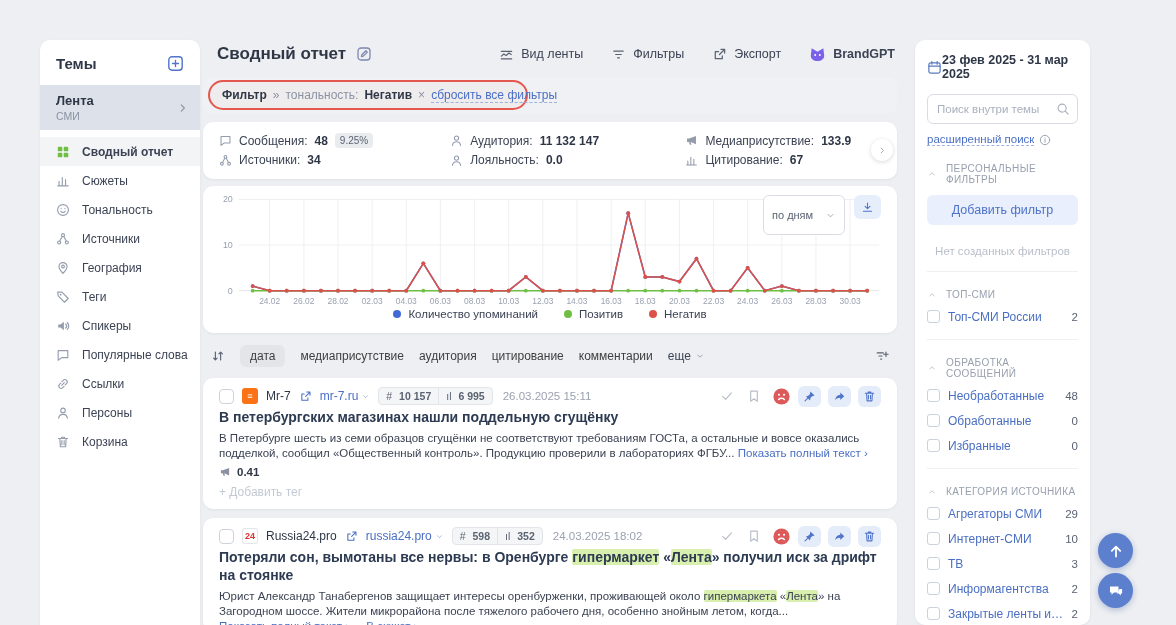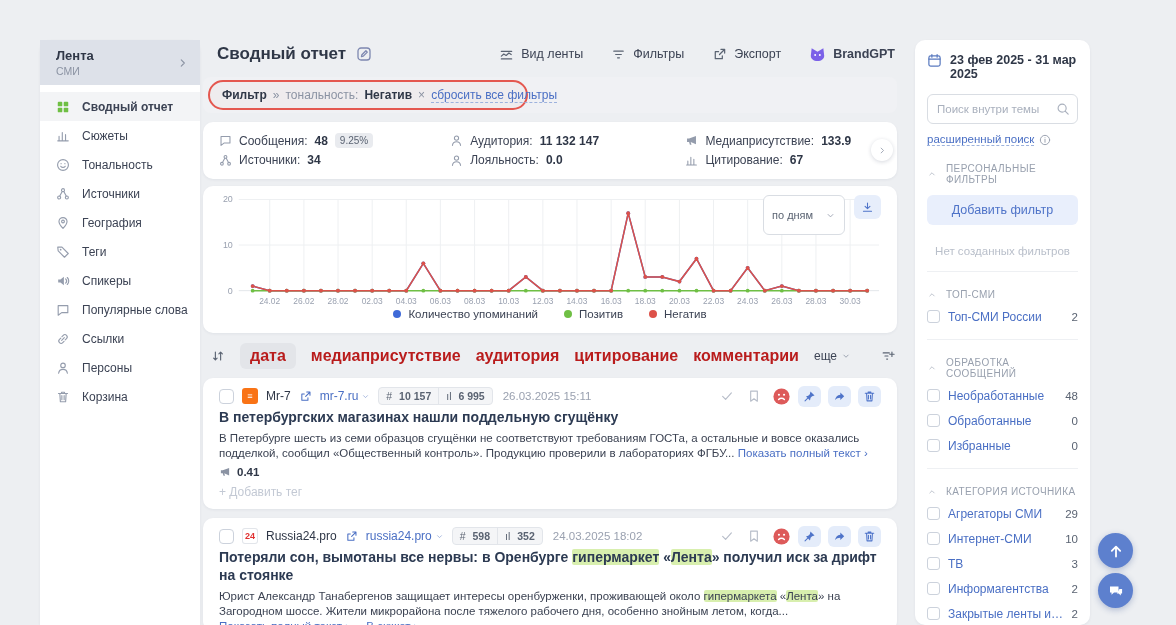--- a/index.html
+++ b/index.html
@@ -68,21 +68,21 @@
   .period .ic svg { width:11px; height:11px; }
   .dl-btn { position:absolute; right:16px; top:9px; width:27px; height:24px; background:#e7eefb; border-radius:6px; color:#4f74c9; display:flex; align-items:center; justify-content:center; cursor:pointer; z-index:2; }
   .dl-btn svg { width:13px; height:13px; }
   .legend { position:absolute; left:0; right:0; top:122px; display:flex; justify-content:center; gap:26px; }
   .leg-item { display:flex; align-items:center; gap:7px; font-size:11.5px; color:#3c4354; }
   .dot { width:8px; height:8px; border-radius:50%; flex:none; }
 
   
   .sortbar { margin-top:10px; height:26px; display:flex; align-items:center; gap:15px; padding:0 8px; }
   .sortbar .ic { color:#5a6372; }
-  .sort-opt { font-size:16px; color:#b91c1c; cursor:pointer; white-space:nowrap;font-weight:bold; }
+  .sort-opt { font-size:12px; color:#404040; cursor:pointer; white-space:nowrap; }
   .sort-opt.active { background:#e3e5e9; border-radius:6px; padding:4px 10px; }
   .sort-more { display:flex; align-items:center; gap:4px; font-size:12px; color:#3c4354; cursor:pointer; }
   .sort-more .ic { color:#8b93a3; } .sort-more .ic svg { width:10px; height:10px; }
   .sortbar .spacer { flex:1; }
   .fplus { color:#4f74c9; cursor:pointer; }
 
   
   .post { margin-top:9px; padding:9px 16px 0; overflow:hidden; }
   .post1 { height:131px; }
   .post2 { height:113px; }
@@ -108,21 +108,21 @@
   .p-body { margin-top:4px; font-size:11.5px; color:#3b4252; line-height:1.33; max-width:655px; }
   .hl { background:#d8efae; border-radius:2px; }
   .p-link { color:#4a6fc4; cursor:pointer; white-space:nowrap; }
   .p-link.sep { margin-left:14px; }
   .p-metric { margin-top:5px; display:flex; align-items:center; gap:6px; font-size:11.5px; font-weight:bold; }
   .p-metric .ic { color:#8b93a3; } .p-metric .ic svg { width:12px; height:12px; }
   .addtag { margin-top:7px; font-size:12px; color:#c3c9d4; cursor:pointer; }
 
   
   .rpanel { position:absolute; left:915px; top:40px; width:175px; height:585px; padding:13px 12px; }
-  .daterow { display:flex; gap:8px; font-size:12.5px; font-weight:bold; cursor:pointer; }
+  .daterow { display:flex; align-items:center; font-size:12.5px; font-weight:bold; cursor:pointer; }
   .daterow .ic { color:#5a7ac0; } .daterow .ic svg { width:15px; height:15px; }
   .searchbox { margin-top:13px; position:relative; }
   .searchbox input { width:100%; height:30px; border:1px solid #d9dde3; border-radius:6px; padding:0 28px 0 9px; font-size:11.5px; color:#3c4354; font-family:"Liberation Sans",sans-serif; background:#fff; }
   .searchbox input::placeholder { color:#a9b0bd; }
   .searchbox .ic { position:absolute; right:8px; top:8px; color:#a9b0bd; }
   .adv { margin-top:9px; display:flex; align-items:center; gap:5px; }
   .adv a { font-size:11.5px; color:#4a6fc4; border-bottom:1px dashed #9db2dd; text-decoration:none; cursor:pointer; }
   .adv .ic { color:#9aa1b0; } .adv .ic svg { width:12px; height:12px; }
   .sect-h { margin-top:17px; display:flex; align-items:center; gap:9px; font-size:10px; color:#98a0ae; letter-spacing:.4px; cursor:pointer; }
   .sect-h .ic { color:#b0b6c2; } .sect-h .ic svg { width:10px; height:10px; }
@@ -139,20 +139,29 @@
   .fab svg { width:16px; height:16px; }
   .fab.top { left:1098px; top:533px; }
   .fab.chat { left:1098px; top:573px; }
 </style>
 </head>
 <body>
 
 <div class="stage">
 
   <div class="topics">
+    <div class="topics-head">
+      <span class="topics-title">Темы</span>
+      <span class="ic add-topic">
+          <svg viewBox="0 0 16 16" fill="none" stroke="currentColor" stroke-width="1.3" stroke-linecap="round" stroke-linejoin="round">
+            <rect x="1.7" y="1.7" width="12.6" height="12.6" rx="3"></rect>
+            <path d="M8 5.2v5.6M5.2 8h5.6"></path>
+          </svg>
+        </span>
+    </div>
     <div class="topic-sel">
       <div>
         <div class="nm">Лента</div>
         <div class="sub">СМИ</div>
       </div>
       <span class="ic">
           <svg viewBox="0 0 16 16" fill="none" stroke="currentColor" stroke-width="1.3" stroke-linecap="round" stroke-linejoin="round">
             <path d="M6 4.5 9.5 8 6 11.5"></path>
           </svg>
         </span>

